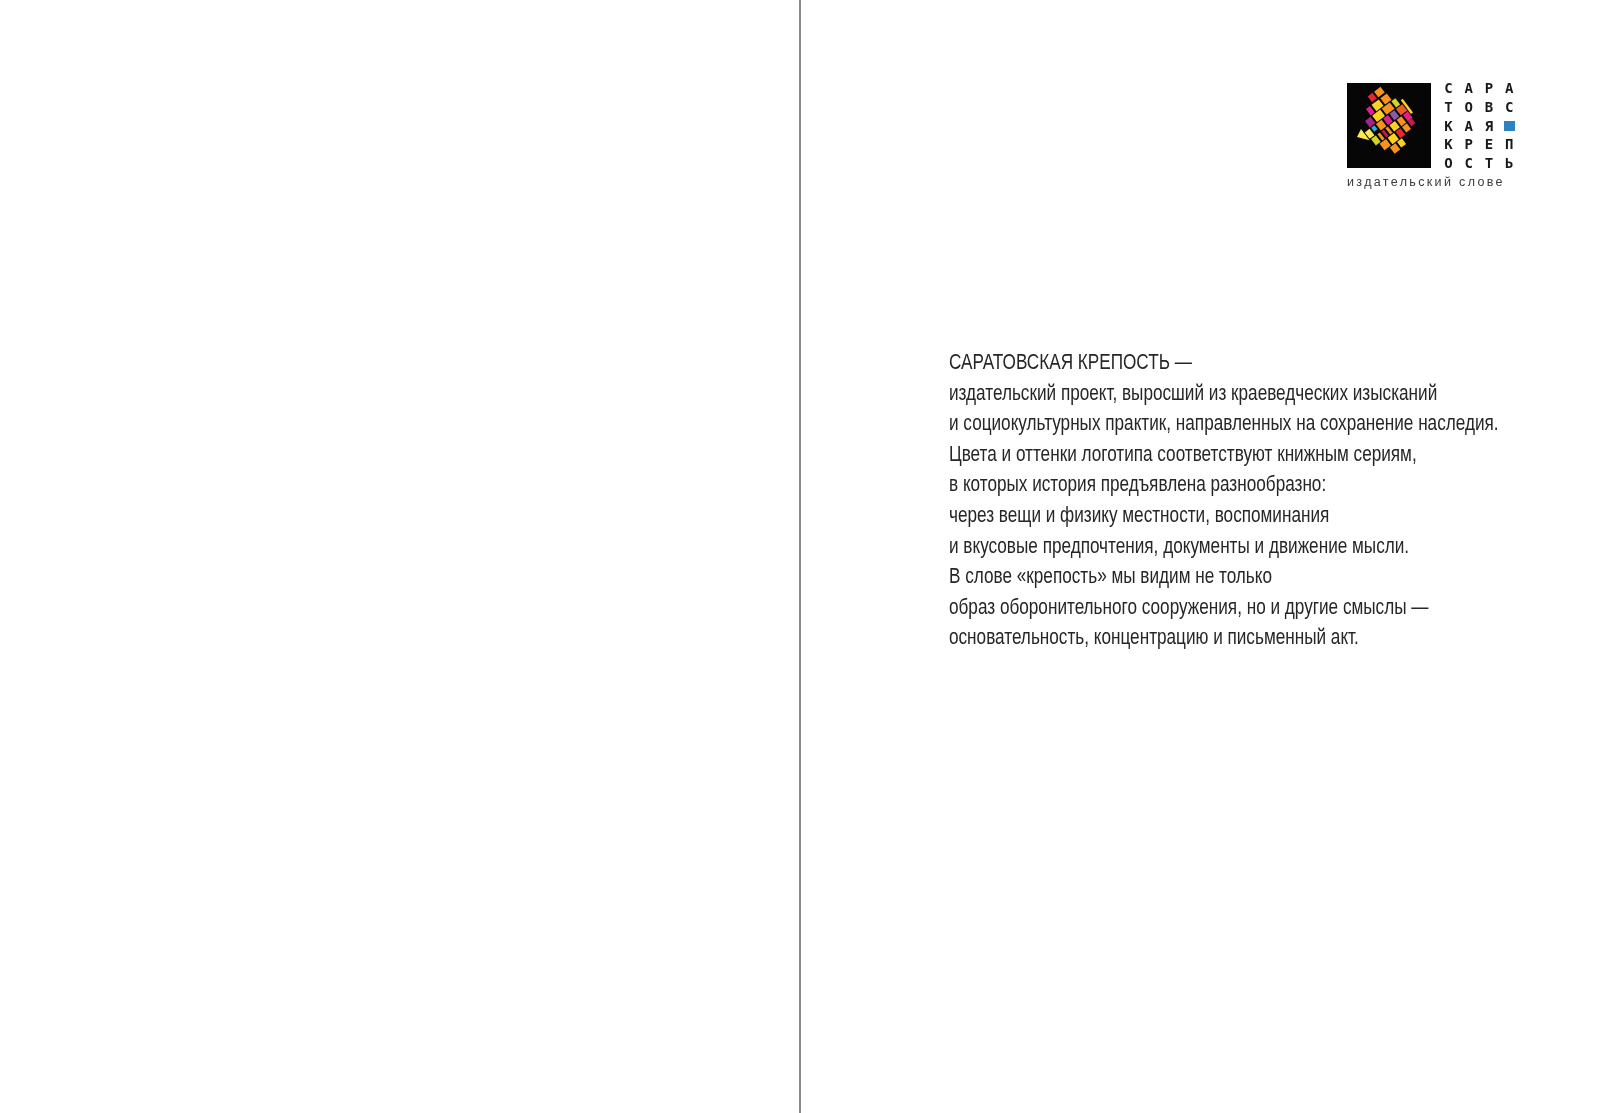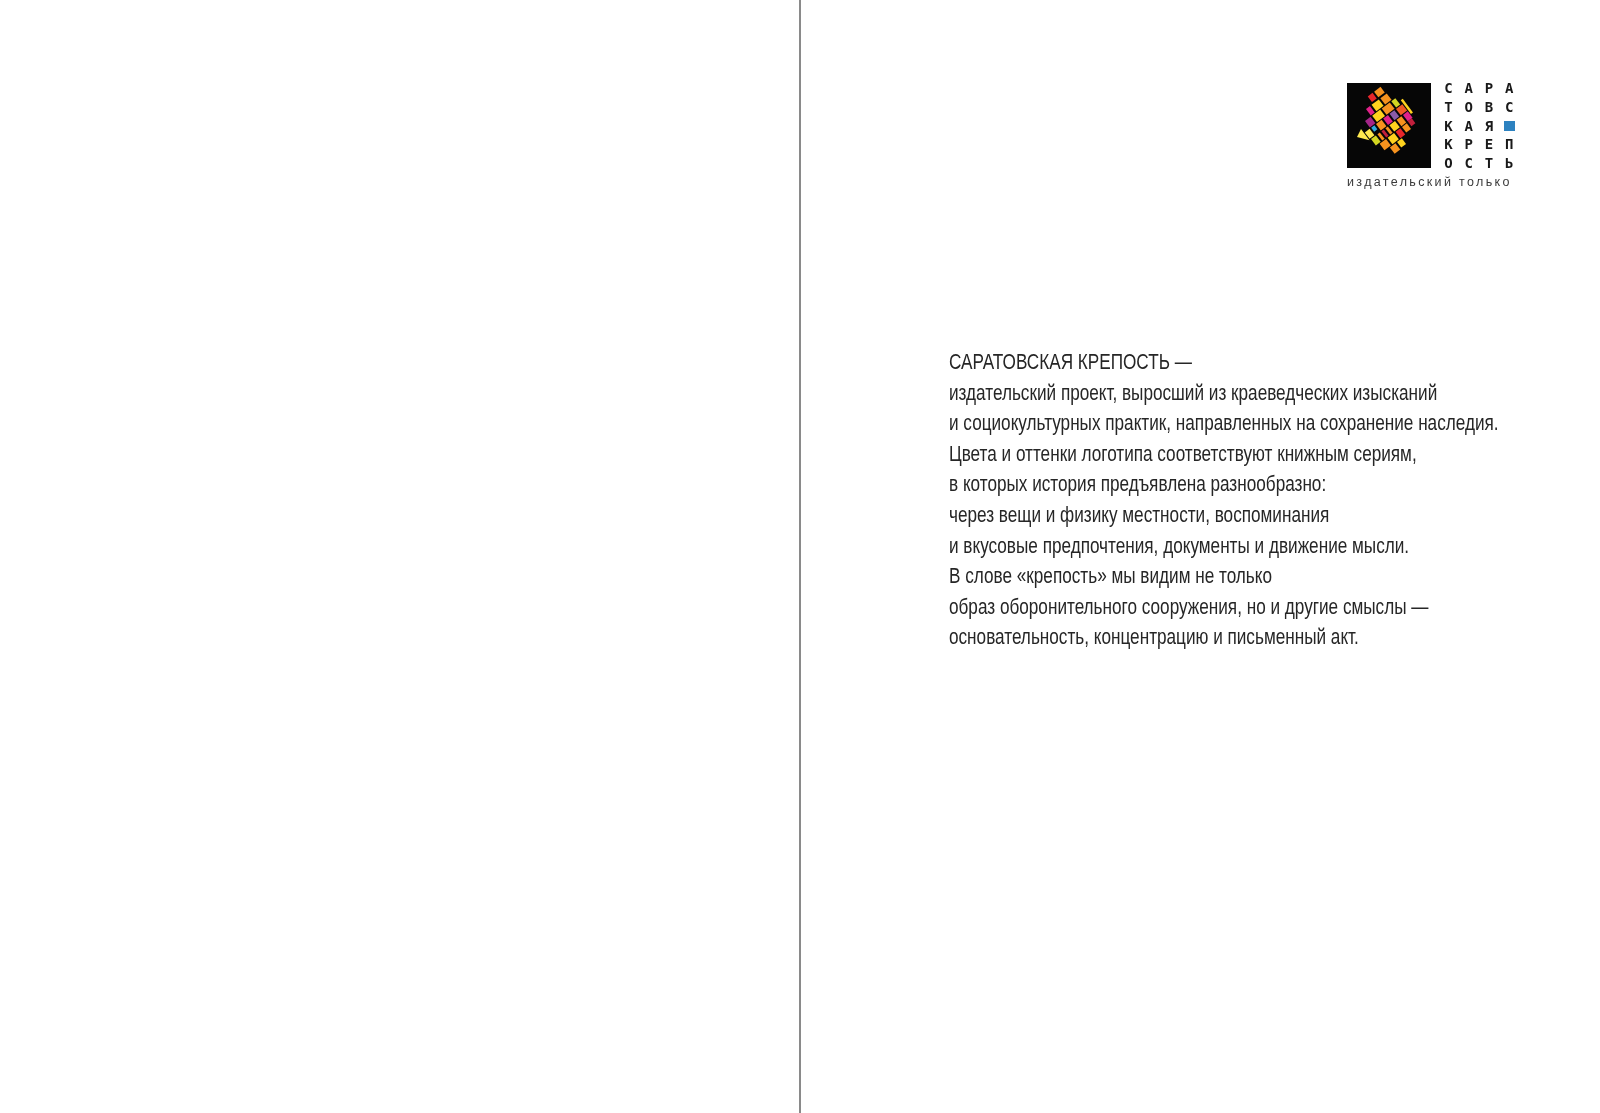--- a/index.html
+++ b/index.html
@@ -154,21 +154,21 @@
         <div class="logo-cell" style="left: 0px; top: 56.4px;">К</div>
         <div class="logo-cell" style="left: 20.2px; top: 56.4px;">Р</div>
         <div class="logo-cell" style="left: 40.4px; top: 56.4px;">Е</div>
         <div class="logo-cell" style="left: 60.6px; top: 56.4px;">П</div>
         <div class="logo-cell" style="left: 0px; top: 75.2px;">О</div>
         <div class="logo-cell" style="left: 20.2px; top: 75.2px;">С</div>
         <div class="logo-cell" style="left: 40.4px; top: 75.2px;">Т</div>
         <div class="logo-cell" style="left: 60.6px; top: 75.2px;">Ь</div>
       </div>
 
-    <div class="logo-subtitle">издательский только</div>
+    <div class="logo-subtitle">издательский слове</div>
   </div>
 
   <div class="text-block" style="color: rgb(38, 38, 38);">
     <div class="line">САРАТОВСКАЯ КРЕПОСТЬ —</div>
     <div id="about-lines">
         <div class="line">издательский проект, выросший из краеведческих изысканий</div>
         <div class="line">и социокультурных практик, направленных на сохранение наследия.</div>
         <div class="line">Цвета и оттенки логотипа соответствуют книжным сериям,</div>
         <div class="line">в которых история предъявлена разнообразно:</div>
         <div class="line">через вещи и физику местности, воспоминания</div>

